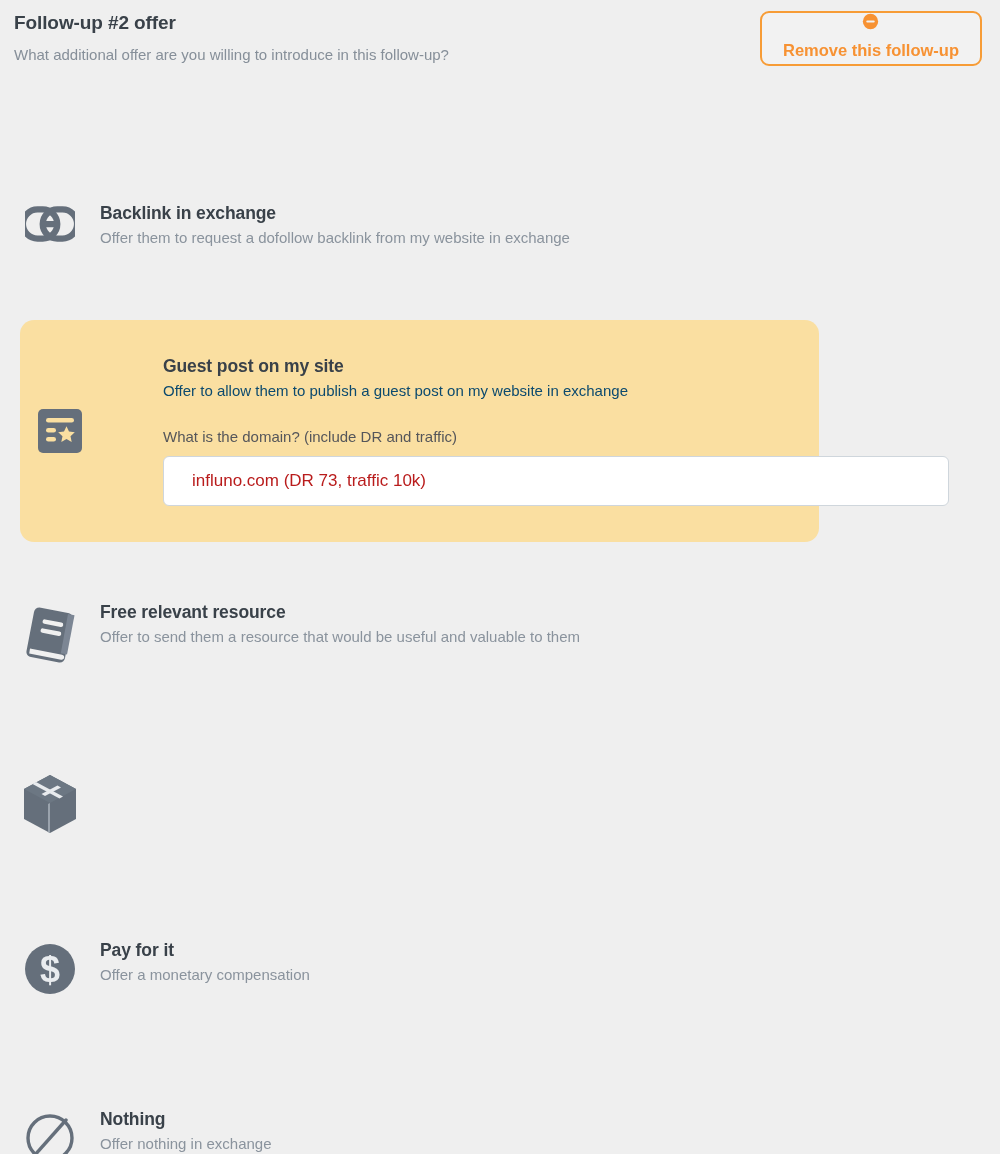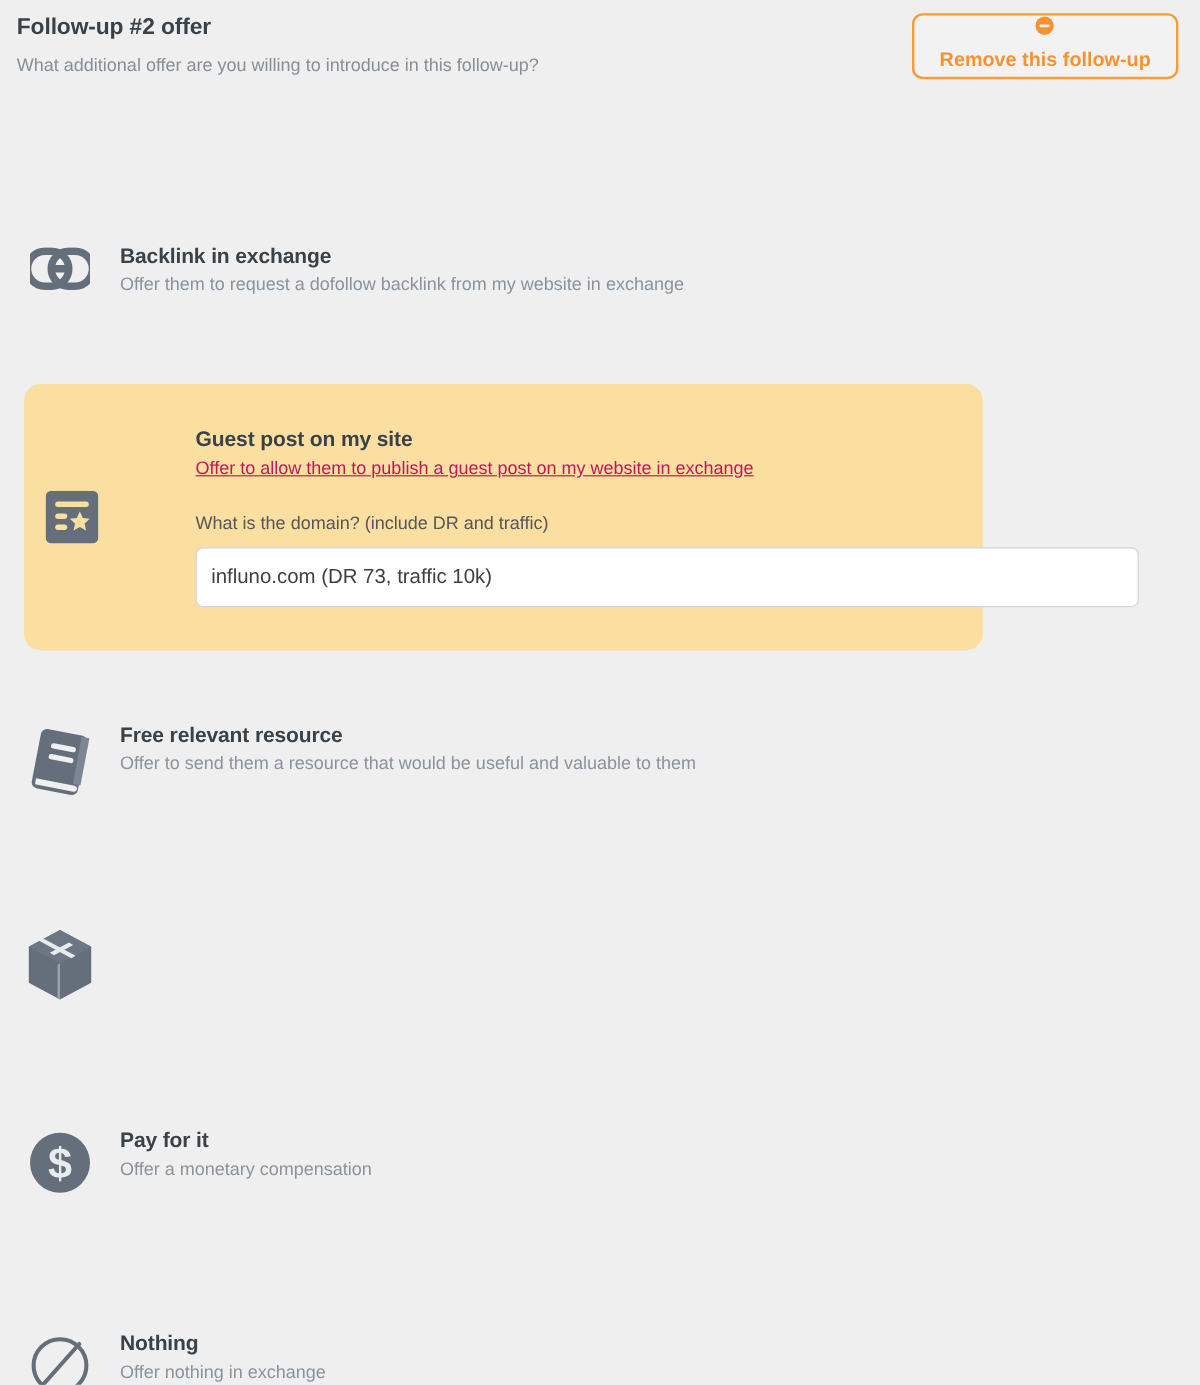--- a/index.html
+++ b/index.html
@@ -139,38 +139,38 @@
     width: 80px;
     flex: 0 0 80px;
     align-items: center;
     justify-content: center;
   }
   .card-inner .opt-body {
     padding-top: 0;
     padding-left: 63px;
   }
   .card-inner .opt-title { font-size: 17.5px; }
-  .card-inner .opt-desc  { color: #be185d; text-decoration: underline; }
+  .card-inner .opt-desc  { color: #0c4a6e; }
 
   .field-label {
     margin-top: 26px;
     font-size: 15px;
     color: #55565a;
   }
   .domain-input {
     display: block;
     margin-top: 11px;
     width: 786px;
     height: 50px;
     box-sizing: border-box;
-    padding: 0 12px;
+    padding: 0 28px;
     border: 1px solid #cfd6dc;
     border-radius: 6px;
     background: #ffffff;
-    color: #404040;
+    color: #b91c1c;
     font-size: 17px;
     font-family: "Liberation Sans", sans-serif;
     outline: none;
   }
 
   
   .icon-svg { display: block; }
 </style>
 </head>
 <body>

